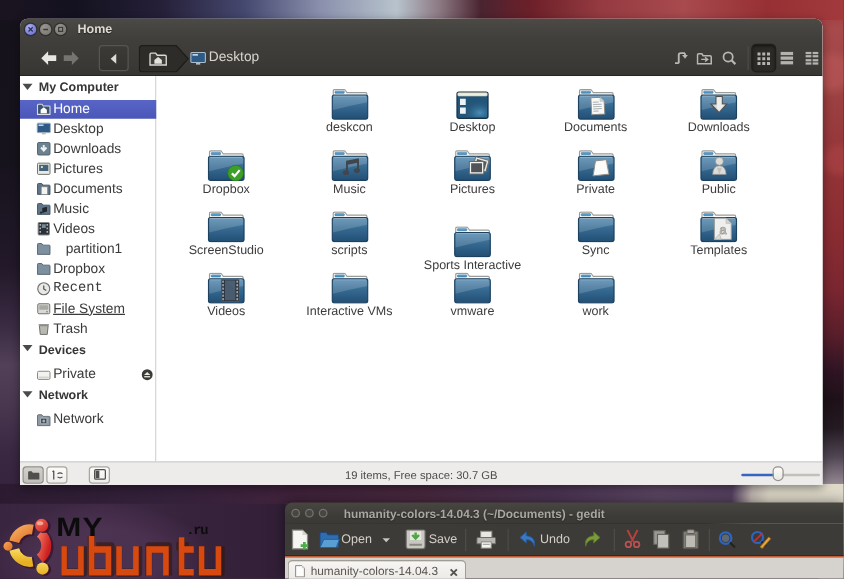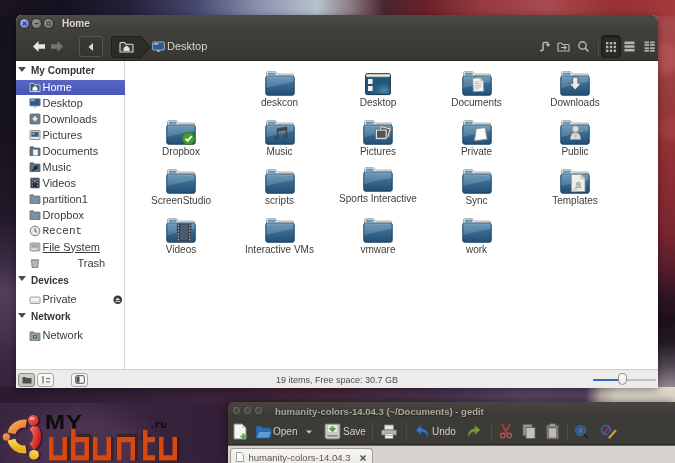--- a/index.html
+++ b/index.html
@@ -238,41 +238,41 @@
           <rect x="2.6" y="5" width="1.2" height="1.4" fill="#aab2ba"></rect>
           <rect x="8.2" y="5" width="1.2" height="1.4" fill="#aab2ba"></rect>
           <rect x="2.6" y="7.8" width="1.2" height="1.4" fill="#aab2ba"></rect>
           <rect x="8.2" y="7.8" width="1.2" height="1.4" fill="#aab2ba"></rect>
           <rect x="4.4" y="2.4" width="3.2" height="3" fill="#7a8894"></rect>
         </svg>
       <div class="abs sitem" style="top:115.5px;">Videos</div>
       <svg class="abs sic" style="top:132px;" viewBox="0 0 12 12">
           <path d="M1,10.5 V2.5 Q1,1.8 1.7,1.8 H4.4 L5.4,3.1 H10.3 Q11,3.1 11,3.8 V10.5 Z" fill="#7d909f" stroke="#51606c" stroke-width="0.7"></path>
         </svg>
-      <div class="abs sitem" style="top:131.5px;">partition1</div>
+      <div class="abs sitem" style="top:131.5px;padding-left:10px;">partition1</div>
       <svg class="abs sic" style="top:148px;" viewBox="0 0 12 12">
           <path d="M1,10.5 V2.5 Q1,1.8 1.7,1.8 H4.4 L5.4,3.1 H10.3 Q11,3.1 11,3.8 V10.5 Z" fill="#7d909f" stroke="#51606c" stroke-width="0.7"></path>
         </svg>
       <div class="abs sitem" style="top:147.5px;">Dropbox</div>
       <svg class="abs sic" style="top:164px;" viewBox="0 0 12 12">
           <circle cx="6" cy="6" r="4.8" fill="#e8e8e6" stroke="#6f6f6b" stroke-width="0.9"></circle>
           <path d="M6,3.4 V6.2 L8,7.4" stroke="#555" stroke-width="1" fill="none"></path>
         </svg>
       <div class="abs sitem" style="top:163.5px;font-family:Liberation Mono, monospace;">Recent</div>
       <svg class="abs sic" style="top:180px;" viewBox="0 0 12 12">
           <rect x="1.2" y="2" width="9.6" height="8" rx="1" fill="#d9d9d6" stroke="#73736d" stroke-width="0.8"></rect>
           <rect x="2.4" y="3.2" width="7.2" height="3.6" fill="#a9a9a4"></rect>
           <circle cx="8.6" cy="8.3" r="0.7" fill="#8a8a85"></circle>
         </svg>
       <div class="abs sitem" style="top:179.5px;text-decoration:underline;">File System</div>
       <svg class="abs sic" style="top:196px;" viewBox="0 0 12 12">
           <path d="M2.5,3.5 h7 l-0.7,7 h-5.6 Z" fill="#b9b9b4" stroke="#6f6f6a" stroke-width="0.8"></path>
           <rect x="1.8" y="2.2" width="8.4" height="1.2" rx="0.5" fill="#999994"></rect>
         </svg>
-      <div class="abs sitem" style="top:195.5px;margin-left:35px;">Trash</div>
+      <div class="abs sitem" style="top:195.5px;">Trash</div>
 
       <div class="abs tri" style="top:215px;"></div>
       <div class="abs shead" style="top:213.5px;">Devices</div>
       <svg class="abs sic" style="top:232.5px;" viewBox="0 0 12 12">
           <rect x="1" y="3" width="10" height="6.5" rx="1" fill="#f2f2f0" stroke="#8a8a84" stroke-width="0.8"></rect>
           <rect x="2" y="7.2" width="8" height="1.4" fill="#d4d4d0"></rect>
         </svg>
       <div class="abs sitem" style="top:232px;">Private</div>
       <svg class="abs" style="left:97px;top:234px;width:9.5px;height:9.5px;" viewBox="0 0 12 12">
           <circle cx="6" cy="6" r="5.5" fill="#3a3a38"></circle>
@@ -403,21 +403,21 @@
             <use href="#folder"></use>
           </svg>
           <div class="flabel">ScreenStudio</div>
         </div>
       <div class="abs cell" style="left:104.5px;top:108px;">
           <svg class="fi" viewBox="0 0 30 25">
             <use href="#folder"></use>
           </svg>
           <div class="flabel">scripts</div>
         </div>
-      <div class="abs cell" style="left:203px;top:106px;">
+      <div class="abs cell" style="left:203px;top:120px;">
           <svg class="fi" viewBox="0 0 30 25">
             <use href="#folder"></use>
           </svg>
           <div class="flabel">Sports Interactive</div>
         </div>
       <div class="abs cell" style="left:301.5px;top:108px;">
           <svg class="fi" viewBox="0 0 30 25">
             <use href="#folder"></use>
           </svg>
           <div class="flabel">Sync</div>

